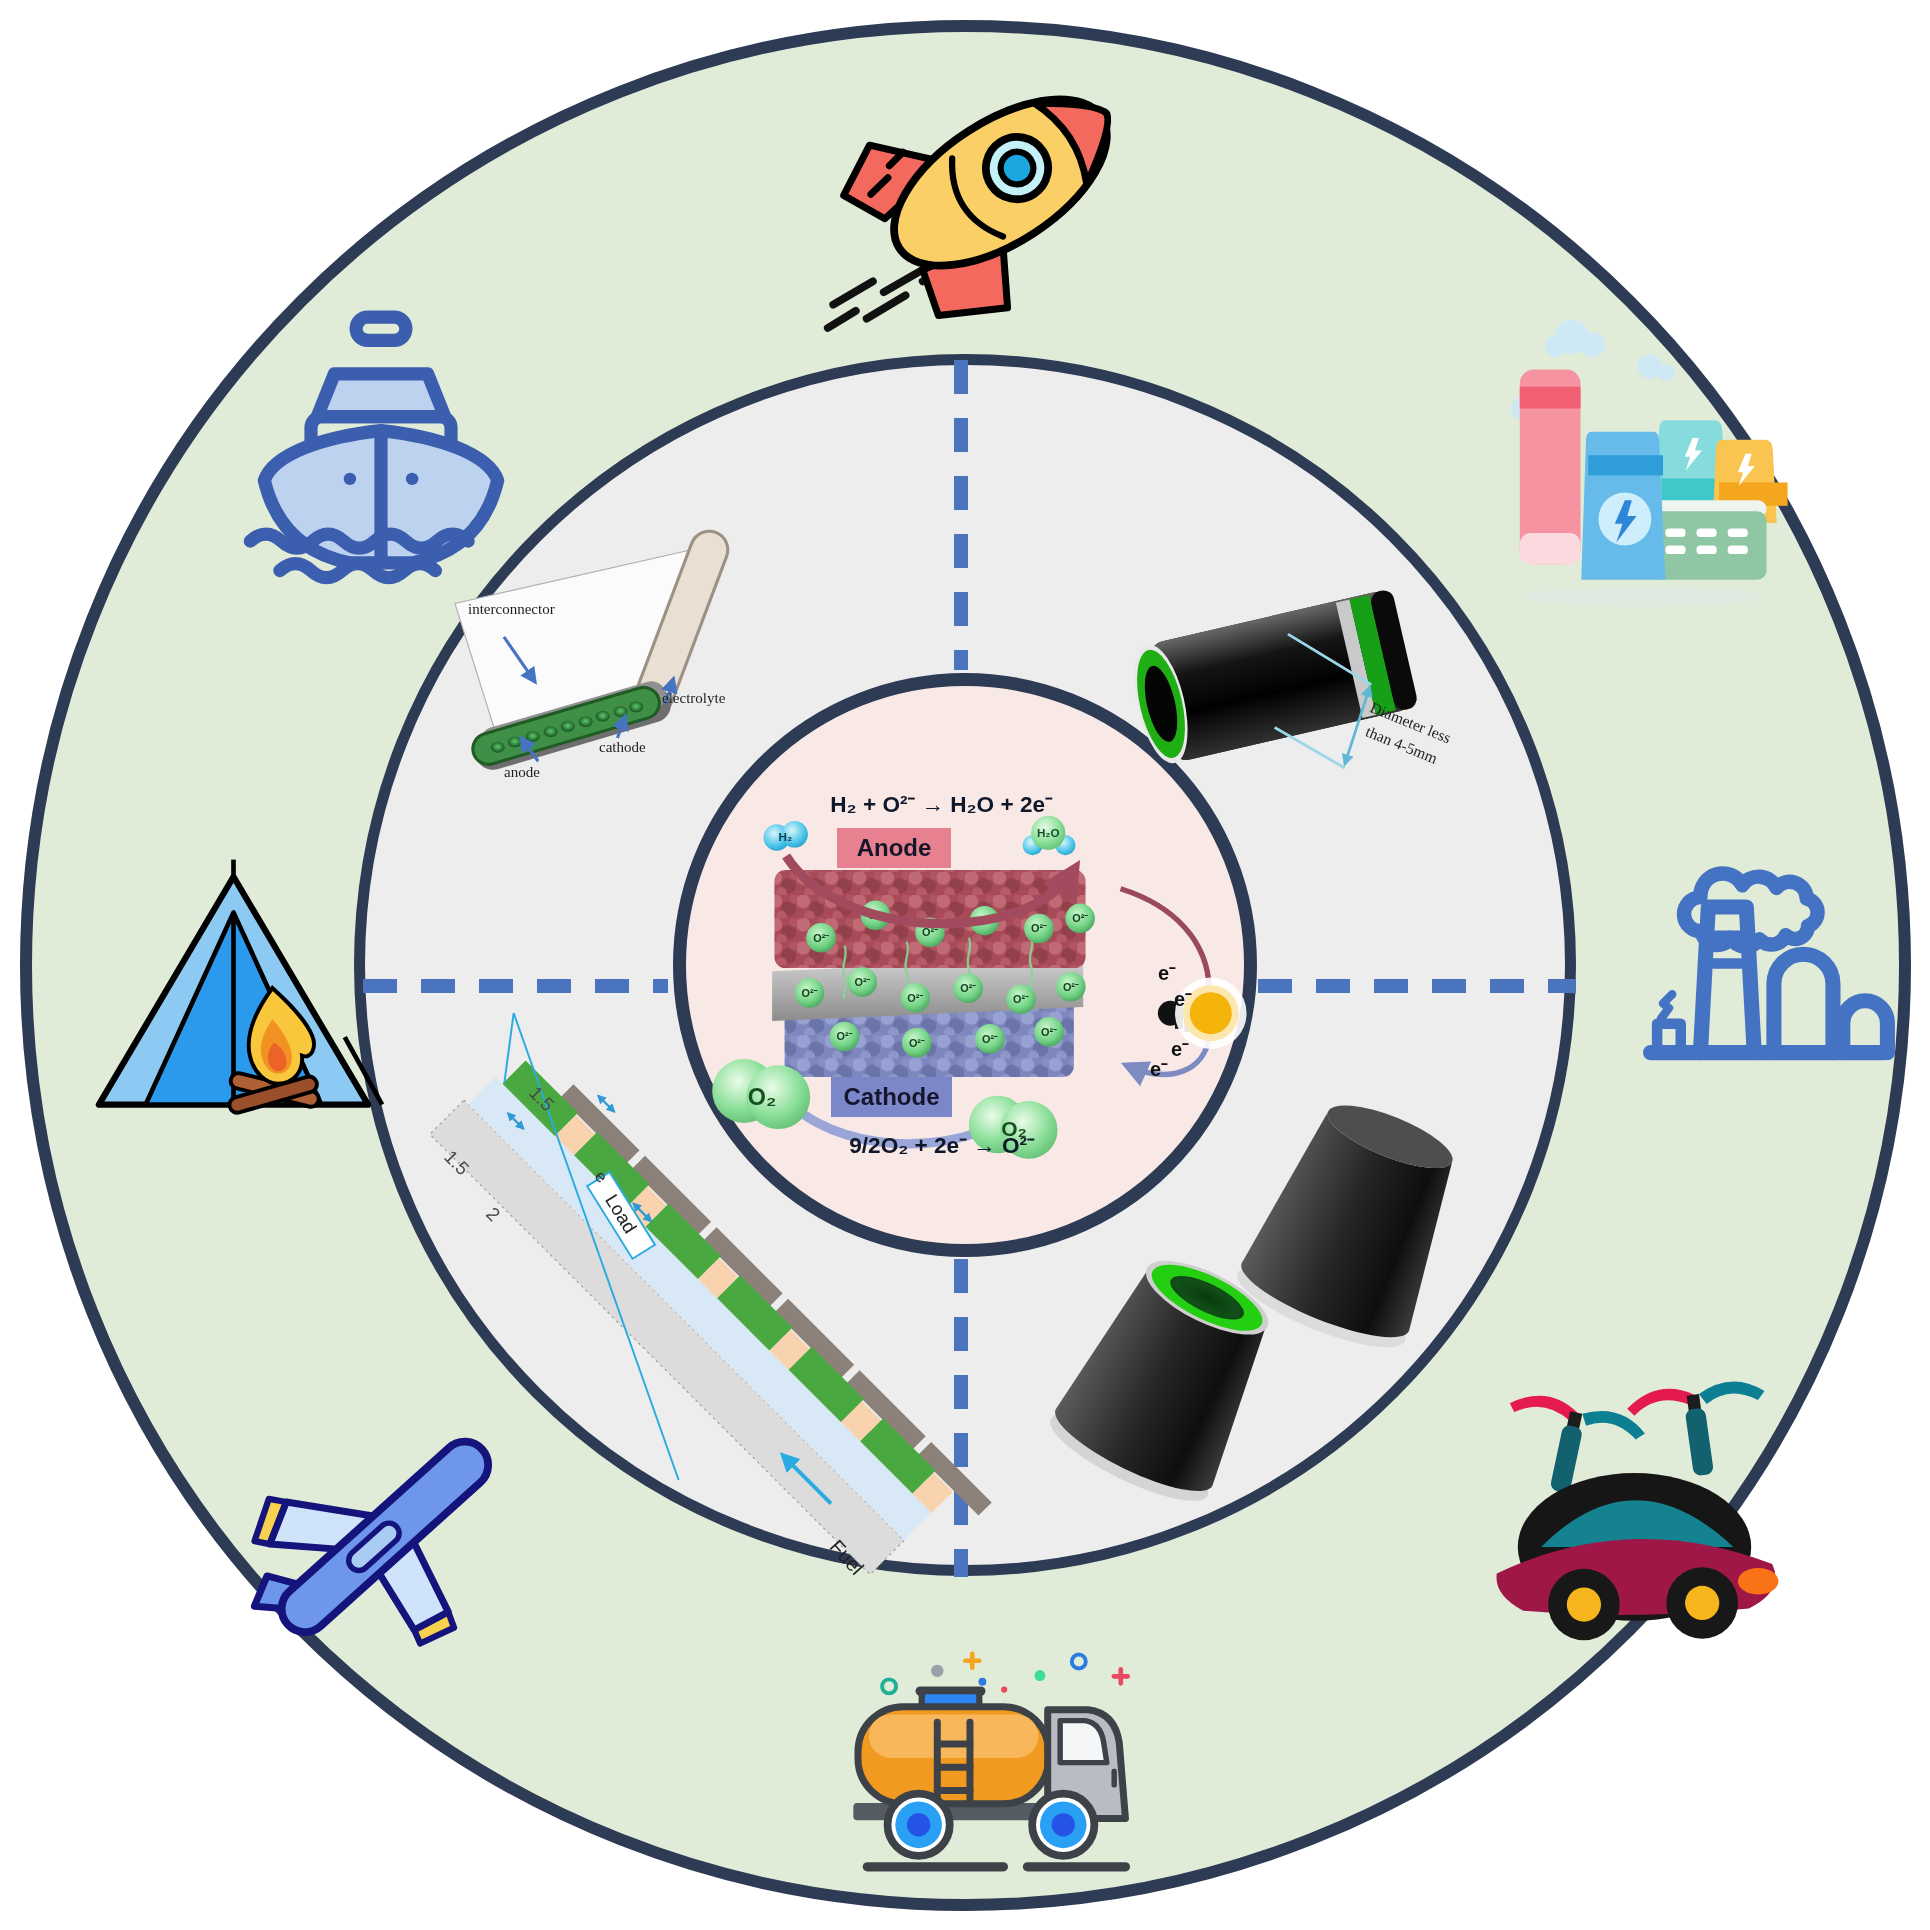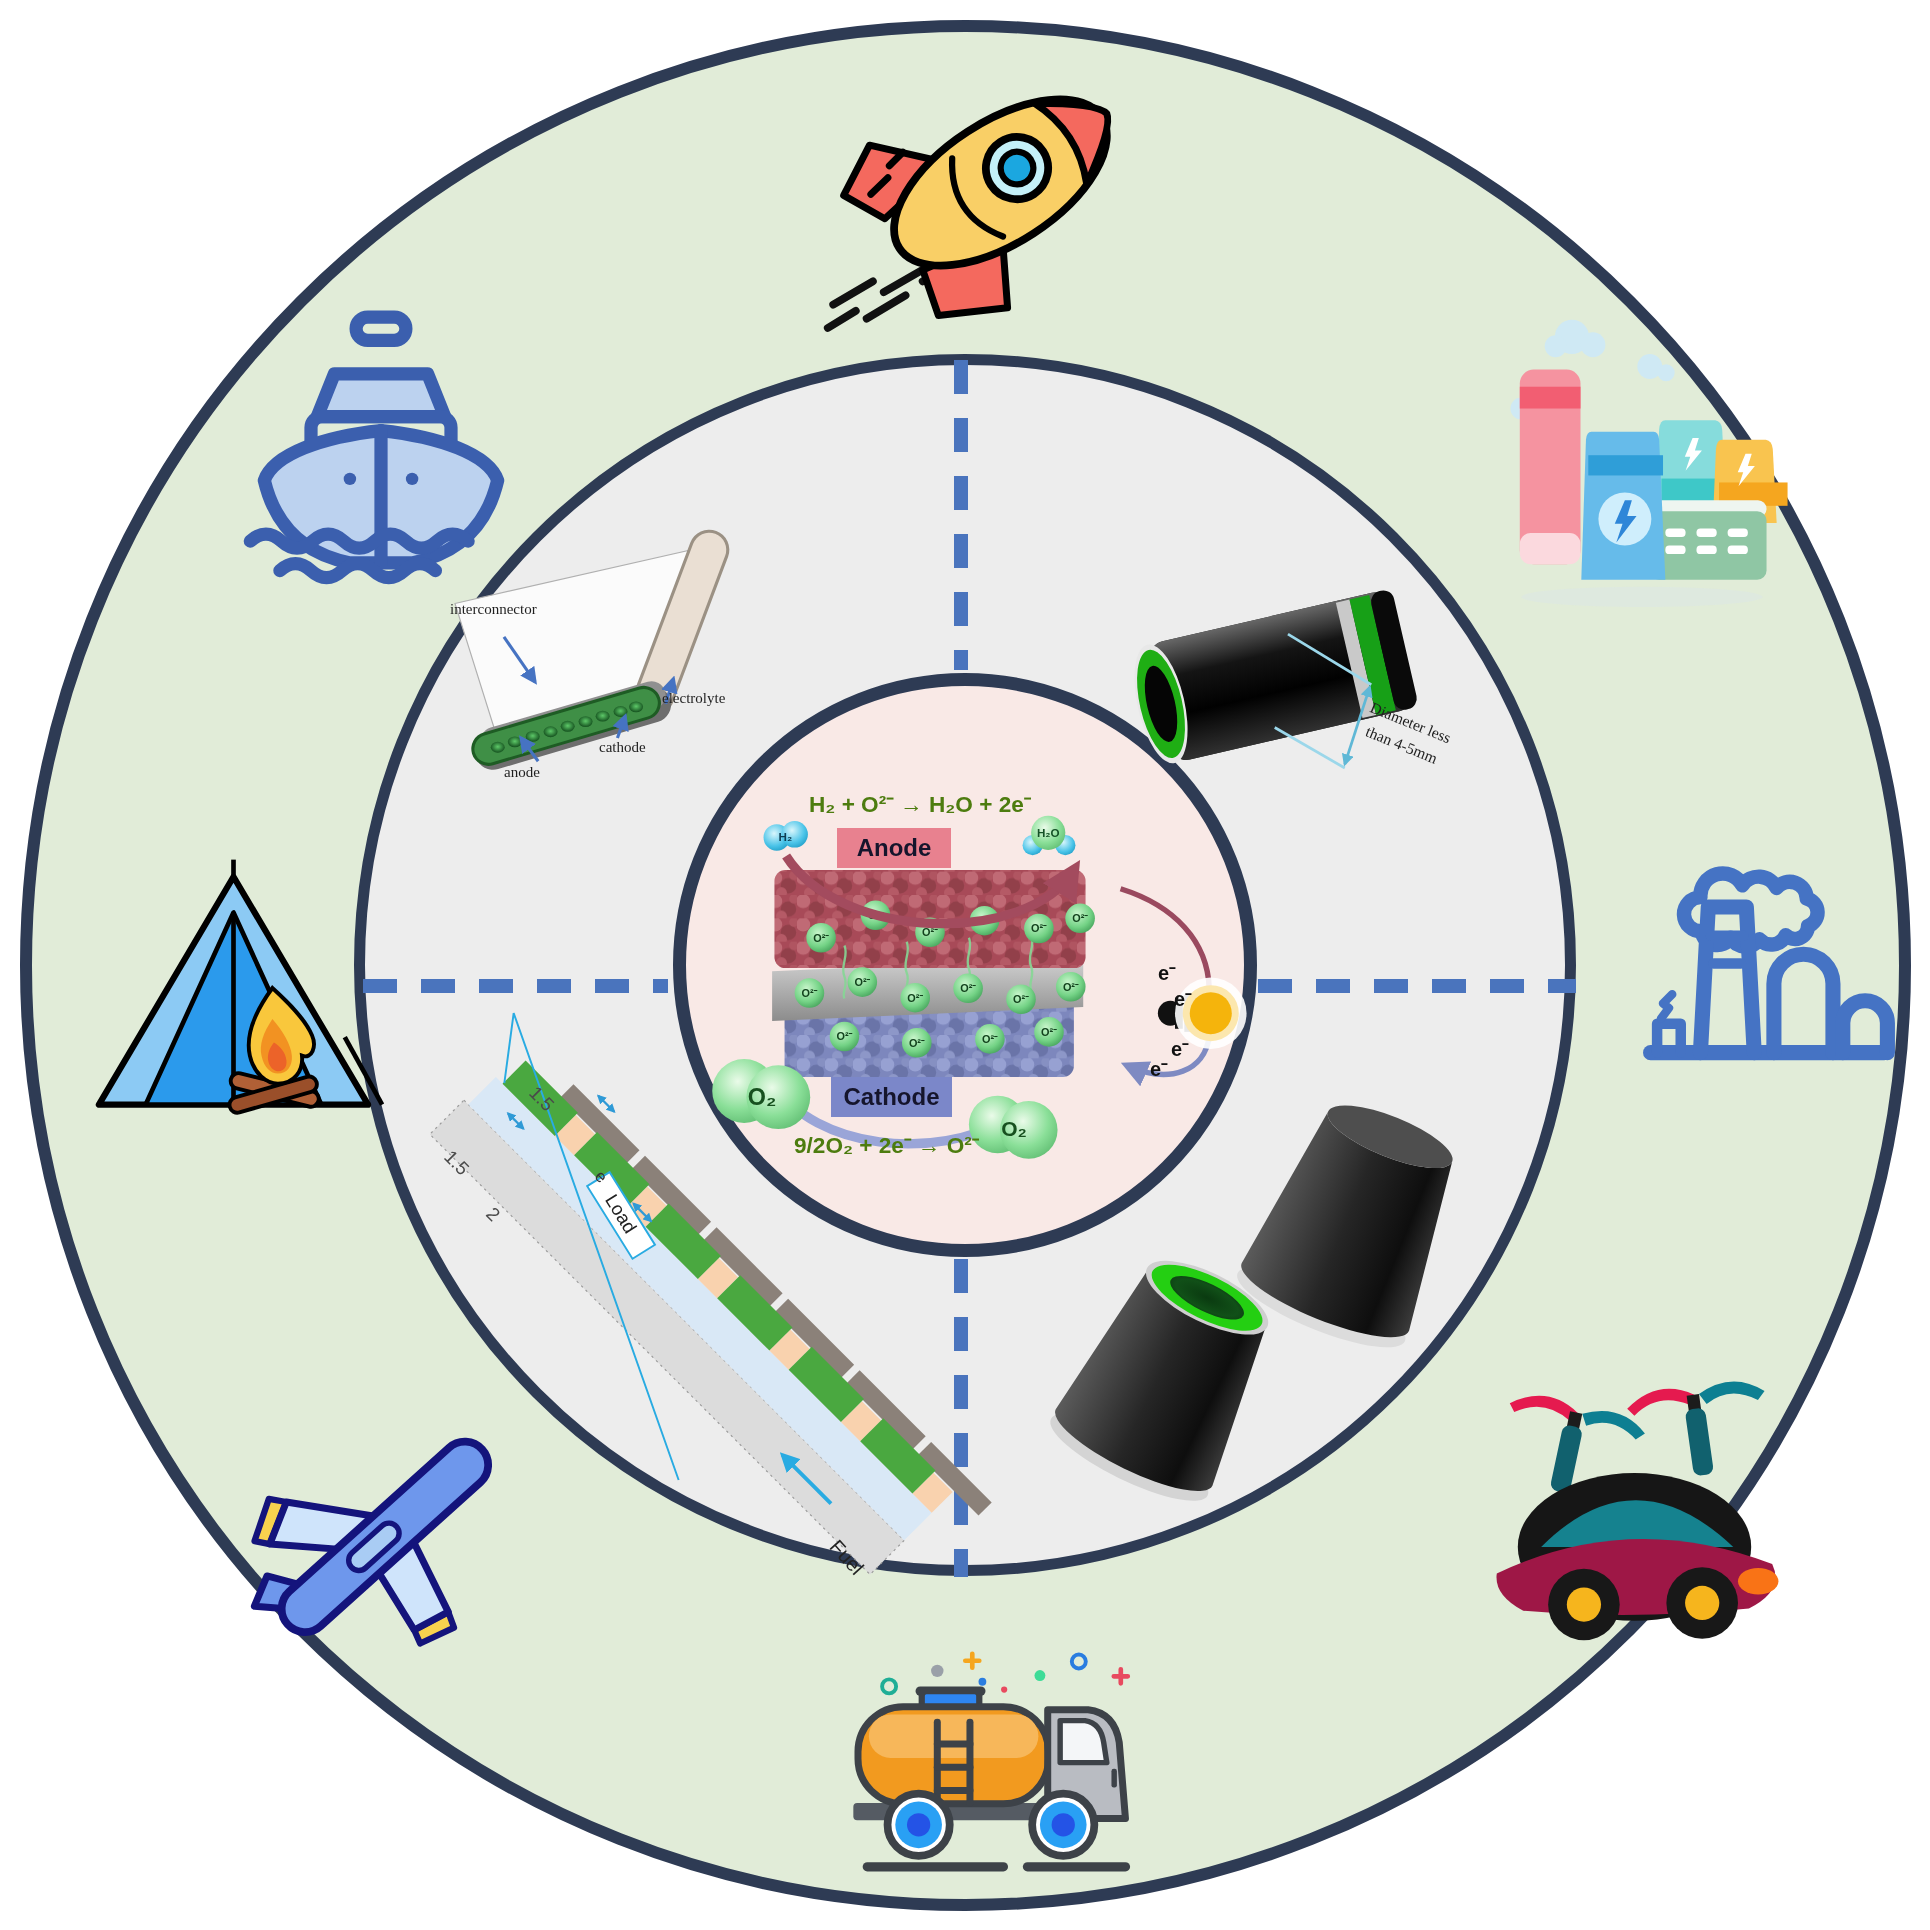--- a/index.html
+++ b/index.html
@@ -17,21 +17,21 @@
   .dash-v{width:14px;background:repeating-linear-gradient(180deg,#4a74bd 0 34px,transparent 34px 58px);}
   .dash-h{height:14px;background:repeating-linear-gradient(90deg,#4a74bd 0 34px,transparent 34px 58px);}
   #dash-top{left:954px;top:360px;height:310px;}
   #dash-bottom{left:954px;top:1259px;height:318px;}
   #dash-left{left:363px;top:979px;width:305px;}
   #dash-right{left:1258px;top:979px;width:318px;}
   
   .serif-label{font-family:"Liberation Serif", serif;color:#1f1f1f;font-size:15px;white-space:nowrap;}
   .dim-label{font-size:18.7px;color:#4a4a4a;white-space:nowrap;}
   .rot45{transform:rotate(45deg);transform-origin:left top;}
-  .formula{font-weight:bold;color:#4d7c0f;text-align:left;}
+  .formula{font-weight:bold;color:#0f172a;text-align:center;}
   #formula-top{left:809px;top:788px;width:265px;font-size:22.6px;}
   #formula-bottom{left:794px;top:1129px;width:296px;font-size:22.6px;}
   .electrode-tag{height:40px;line-height:40px;text-align:center;font-weight:bold;
      font-size:24px;color:#15152c;}
   #anode-box{left:837px;top:828px;width:114px;background:#e8818f;}
   #cathode-box{left:831px;top:1077px;width:121px;background:#7b87c9;}
   .e-label{font-weight:bold;font-size:20px;color:#111;width:34px;}
   #diam-note{left:1332px;top:710px;width:148px;text-align:center;line-height:24px;
      font-size:15.6px;transform:rotate(22deg);}
   #seg-load{left:574px;top:1203px;width:93px;text-align:center;font-size:18.7px;color:#222;
@@ -272,21 +272,21 @@
     <ellipse cx="278" cy="248" rx="9" ry="7" fill="url(#holeG)"></ellipse>
   </g>
   <g stroke="#4673c2" stroke-width="4" fill="none">
     <line x1="108" y1="158" x2="148" y2="216" marker-end="url(#mBlueA)"></line>
     <line x1="316" y1="244" x2="326" y2="212" marker-end="url(#mBlueA)"></line>
     <line x1="254" y1="288" x2="264" y2="260" marker-end="url(#mBlueA)"></line>
     <line x1="152" y1="318" x2="130" y2="288" marker-end="url(#mBlueA)"></line>
   </g>
 </svg>
 </div>
-<div class="abs serif-label" style="left:450px;top:601px;">interconnector</div>
+<div class="abs serif-label" style="left:468px;top:601px;">interconnector</div>
 <div class="abs serif-label" style="left:662px;top:690px;">electrolyte</div>
 <div class="abs serif-label" style="left:599px;top:739px;">cathode</div>
 <div class="abs serif-label" style="left:504px;top:764px;">anode</div>
 
 <div class="abs" style="left:1105px;top:560px;width:436px;height:265px;">
 <svg width="436" height="265" viewBox="0 0 560 340">
   <defs>
     <linearGradient id="tubeSheen" x1="0" y1="0" x2="0" y2="1">
       <stop offset="0%" stop-color="#6f6f6f"></stop>
           <stop offset="30%" stop-color="#151515"></stop>

